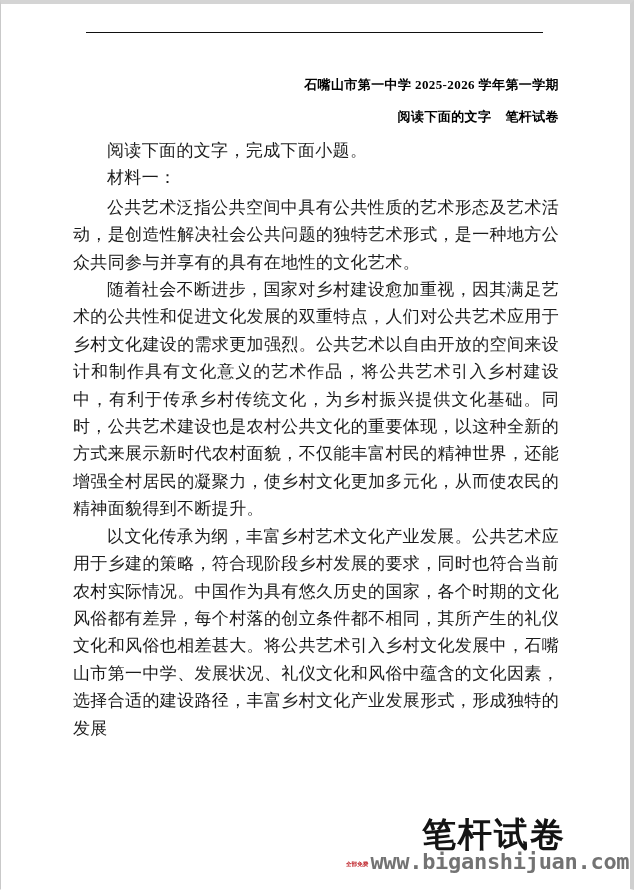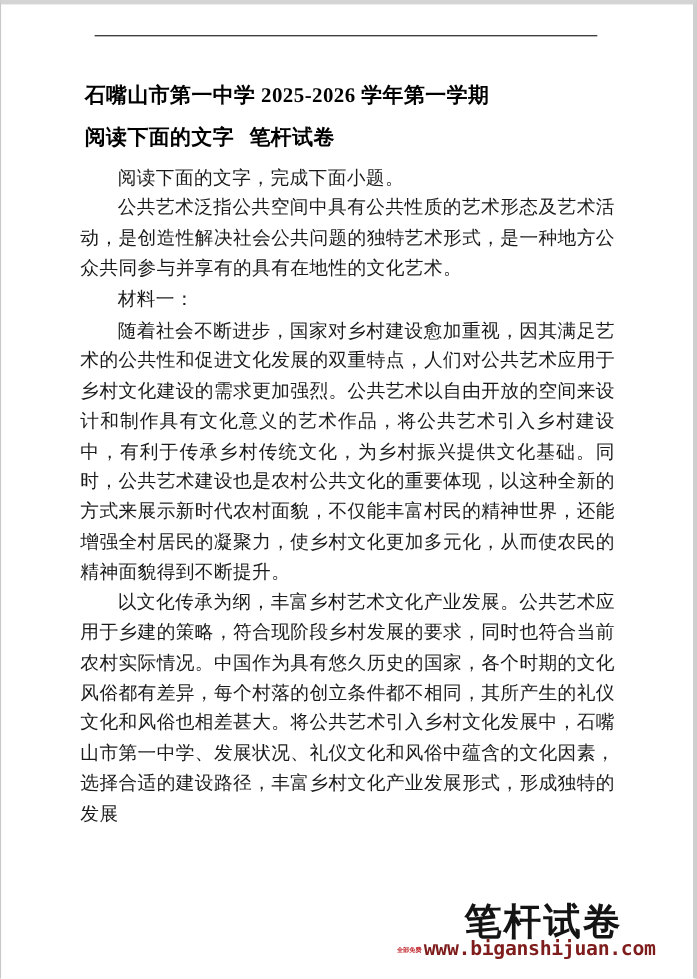--- a/index.html
+++ b/index.html
@@ -41,24 +41,24 @@
   
   #content {
     position: absolute;
     left: 72px;
     top: 74px;
     width: 486px;
   }
 
   
   .doc-title {
-    text-align: left;
+    text-align: right;
     font-family: "Liberation Serif", "DejaVu Serif", serif;
     font-weight: bold;
-    font-size: 19px;
+    font-size: 13px;
     letter-spacing: 0.4px;
     color: #000000;
     margin: 0;
     line-height: 1.0;
     padding: 0 0 0 4px;
   }
   .doc-title.line1 { margin-bottom: 19px; }
   .doc-title.line2 { margin-bottom: 14px; }
   .title-gap { display: inline-block; width: 14px; }
 
@@ -122,22 +122,22 @@
     letter-spacing: 0px;
     white-space: nowrap;
     padding-bottom: 5px;
     width: 44px;
     text-align: right;
     padding-right: 2px;
   }
   #brand .brand-url {
     font-family: "DejaVu Sans Mono", "Liberation Mono", monospace;
     font-weight: bold;
-    font-size: 18px;
-    color: #7f1d1d;
+    font-size: 22px;
+    color: #737373;
     letter-spacing: -0.3px;
     line-height: 1.05;
     white-space: nowrap;
   }
 </style>
 </head>
 <body>
 
 <div id="page">
 
@@ -147,23 +147,23 @@
 
     <h1 class="doc-title line1">石嘴山市第一中学 2025-2026 学年第一学期</h1>
 
     <h1 class="doc-title line2">
       <span>阅读下面的文字</span><span class="title-gap"></span><span>笔杆试卷</span>
     </h1>
 
 
     <p class="para lead">阅读下面的文字，完成下面小题。</p>
 
+    <p class="para material">材料一：</p>
+
     <p class="para indent">公共艺术泛指公共空间中具有公共性质的艺术形态及艺术活动，是创造性解决社会公共问题的独特艺术形式，是一种地方公众共同参与并享有的具有在地性的文化艺术。</p>
-
-    <p class="para material">材料一：</p>
 
     <p class="para indent">随着社会不断进步，国家对乡村建设愈加重视，因其满足艺术的公共性和促进文化发展的双重特点，人们对公共艺术应用于乡村文化建设的需求更加强烈。公共艺术以自由开放的空间来设计和制作具有文化意义的艺术作品，将公共艺术引入乡村建设中，有利于传承乡村传统文化，为乡村振兴提供文化基础。同时，公共艺术建设也是农村公共文化的重要体现，以这种全新的方式来展示新时代农村面貌，不仅能丰富村民的精神世界，还能增强全村居民的凝聚力，使乡村文化更加多元化，从而使农民的精神面貌得到不断提升。</p>
 
 
 
     <p class="para indent">以文化传承为纲，丰富乡村艺术文化产业发展。公共艺术应用于乡建的策略，符合现阶段乡村发展的要求，同时也符合当前农村实际情况。中国作为具有悠久历史的国家，各个时期的文化风俗都有差异，每个村落的创立条件都不相同，其所产生的礼仪文化和风俗也相差甚大。将公共艺术引入乡村文化发展中，石嘴山市第一中学、发展状况、礼仪文化和风俗中蕴含的文化因素，选择合适的建设路径，丰富乡村文化产业发展形式，形成独特的发展</p>
 
   </div>
 
   <div id="brand">

